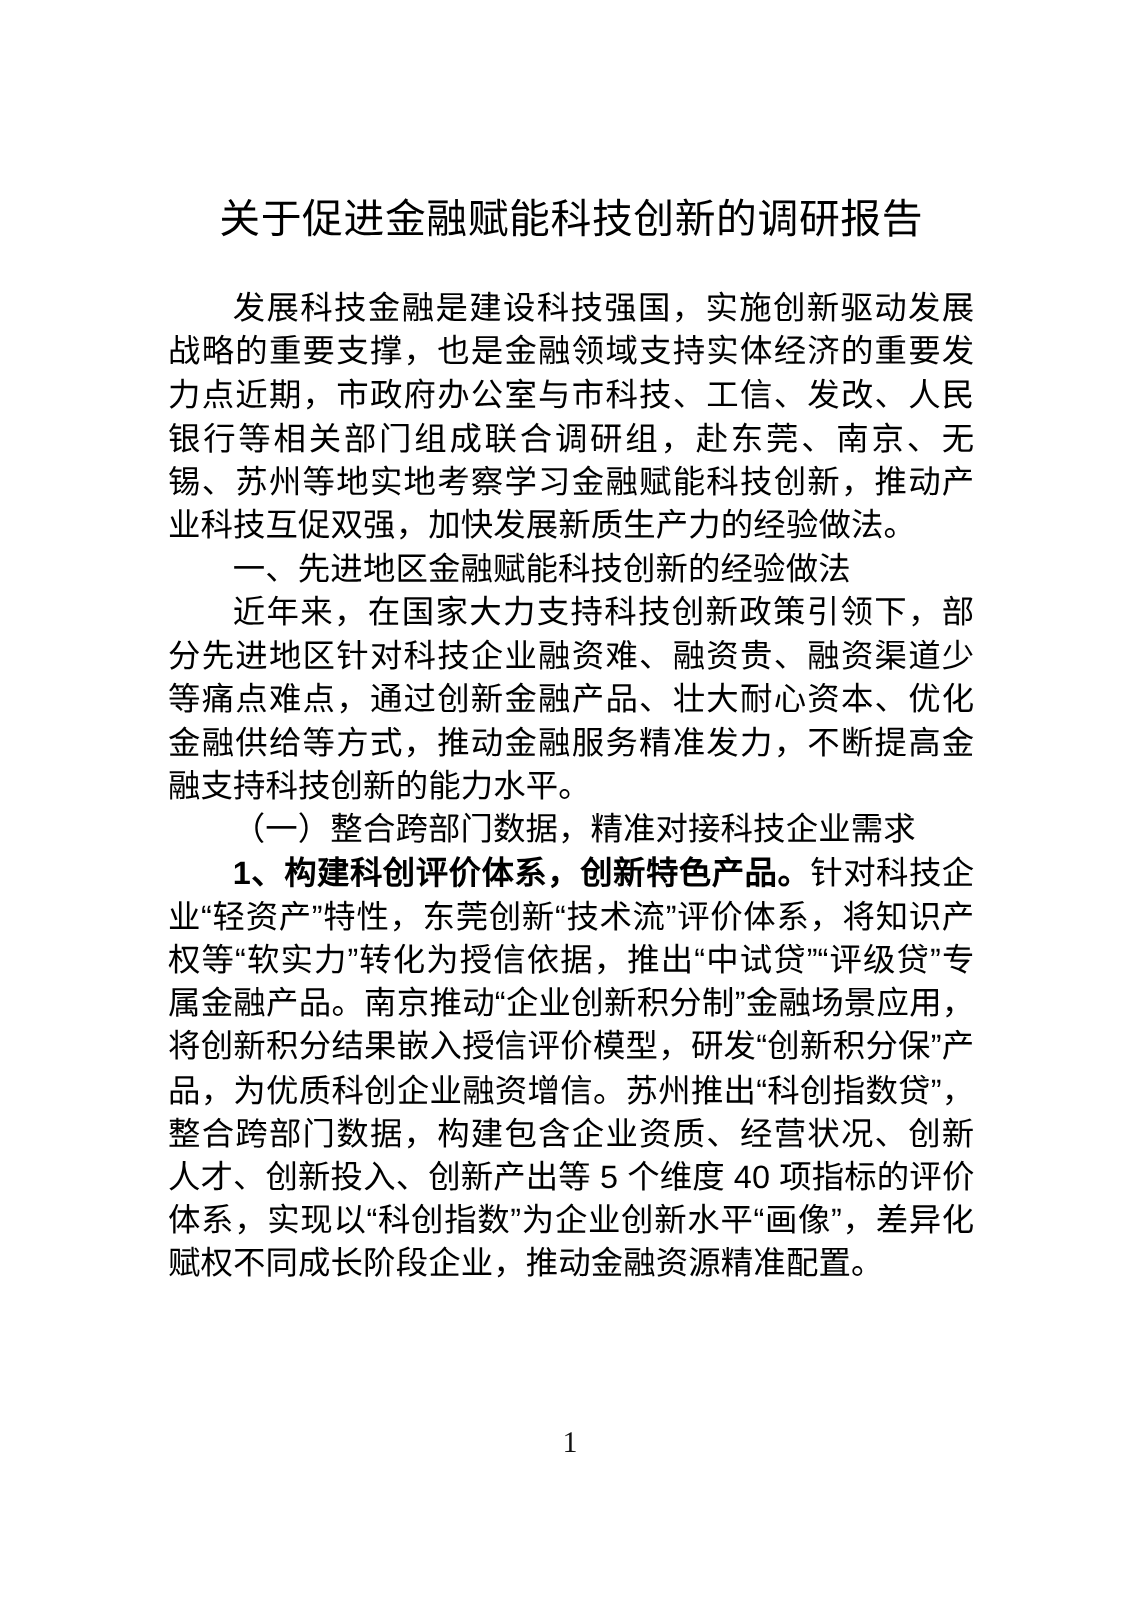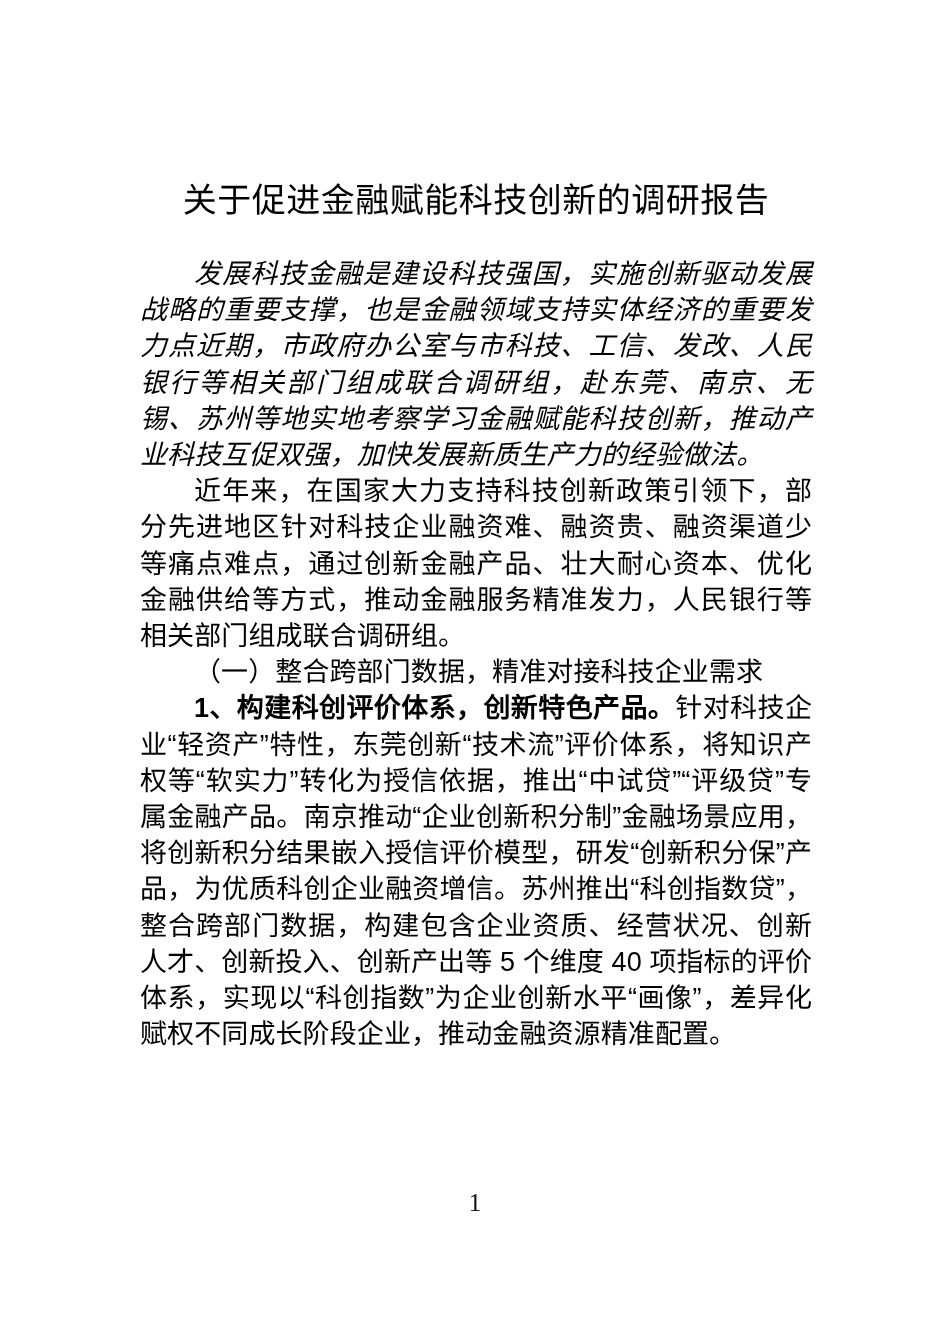--- a/index.html
+++ b/index.html
@@ -32,40 +32,39 @@
     top: 0;
     width: 672px;
   }
 
   .doc-title {
     font-size: 34px;
     line-height: 46px;
     font-weight: 400;
     text-align: center;
     letter-spacing: 0.5px;
-    margin: 17px;
+    margin: 0;
     padding-top: 160px;
     white-space: nowrap;
   }
 
   .para {
     font-size: 27px;
     line-height: 36.2px;
     font-weight: 400;
     margin: 0;
     text-align: justify;
     text-justify: inter-ideograph;
     letter-spacing: 0.1px;
     text-indent: 2em;
     word-break: break-all;
   }
 
   .para.first-body {
     margin-top: 33px;
-    font-style: italic;
   }
 
   .para b,
   .para strong {
     font-weight: 700;
   }
 
   .page-number {
     position: absolute;
     left: 0;
@@ -82,22 +81,23 @@
 <body>
 
 <div class="page">
 
   <div class="content">
 
     <h1 class="doc-title">关于促进金融赋能科技创新的调研报告</h1>
 
     <p class="para first-body">发展科技金融是建设科技强国，实施创新驱动发展战略的重要支撑，也是金融领域支持实体经济的重要发力点近期，市政府办公室与市科技、工信、发改、人民银行等相关部门组成联合调研组，赴东莞、南京、无锡、苏州等地实地考察学习金融赋能科技创新，推动产业科技互促双强，加快发展新质生产力的经验做法。</p>
 
+    <p class="para">一、先进地区金融赋能科技创新的经验做法</p>
 
-    <p class="para">近年来，在国家大力支持科技创新政策引领下，部分先进地区针对科技企业融资难、融资贵、融资渠道少等痛点难点，通过创新金融产品、壮大耐心资本、优化金融供给等方式，推动金融服务精准发力，人民银行等相关部门组成联合调研组。</p>
+    <p class="para">近年来，在国家大力支持科技创新政策引领下，部分先进地区针对科技企业融资难、融资贵、融资渠道少等痛点难点，通过创新金融产品、壮大耐心资本、优化金融供给等方式，推动金融服务精准发力，不断提高金融支持科技创新的能力水平。</p>
 
     <p class="para">（一）整合跨部门数据，精准对接科技企业需求</p>
 
     <p class="para"><b>1、构建科创评价体系，创新特色产品。</b><span>针对科技企业“轻资产”特性，东莞创新“技术流”评价体系，将知识产权等“软实力”转化为授信依据，推出“中试贷”“评级贷”专属金融产品。南京推动“企业创新积分制”金融场景应用，将创新积分结果嵌入授信评价模型，研发“创新积分保”产品，为优质科创企业融资增信。苏州推出“科创指数贷”，整合跨部门数据，构建包含企业资质、经营状况、创新人才、创新投入、创新产出等 5 个维度 40 项指标的评价体系，实现以“科创指数”为企业创新水平“画像”，差异化赋权不同成长阶段企业，推动金融资源精准配置。</span></p>
 
 
   </div>
 
   <div class="page-number">1</div>
 

